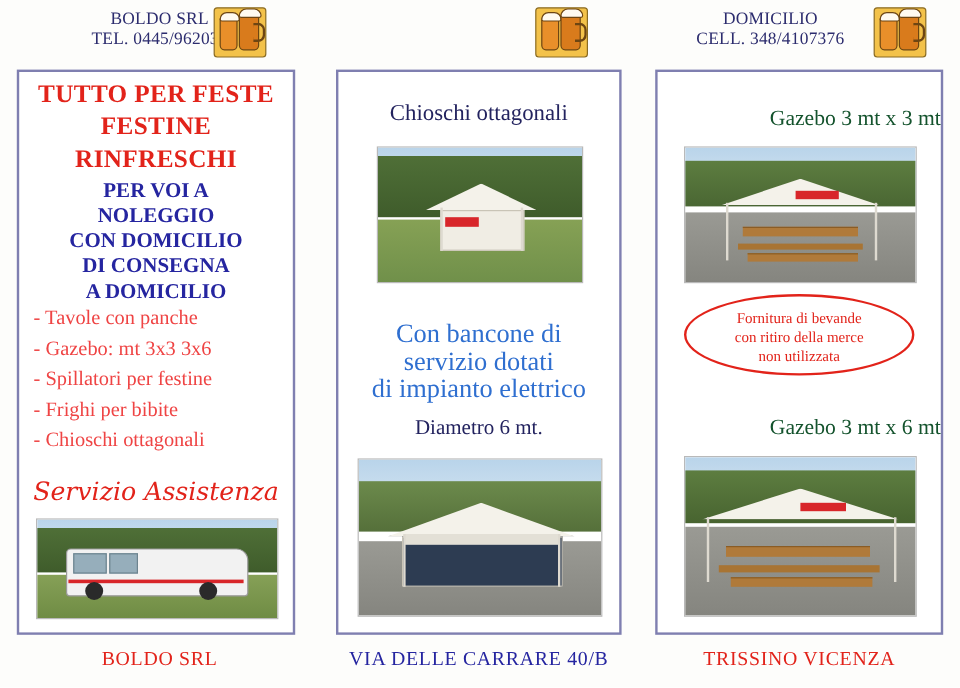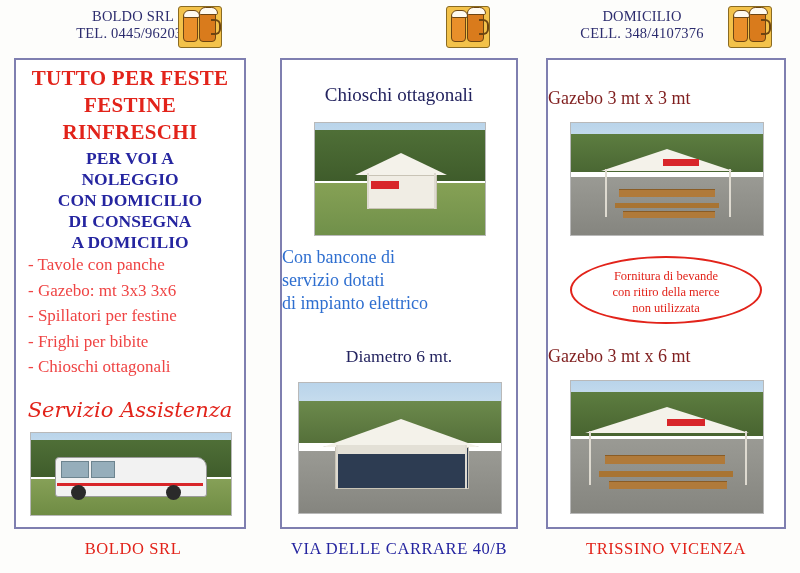--- a/index.html
+++ b/index.html
@@ -247,45 +247,47 @@
     left: 0; top: 24px;
     width: 100%;
     text-align: center;
     color: #23235f;
     font-size: 19px;
   }
   .mid-blue-text {
     position: absolute;
     left: 0;
     width: 100%;
+    text-align: center;
     color: #2f6fd0;
-    font-size: 18px;
+    font-size: 22px;
     line-height: 23px;
+    margin-top: 20px;
   }
   .mid-dia {
     position: absolute;
     left: 0;
     width: 100%;
     text-align: center;
     color: #23235f;
     font-size: 17.5px;
   }
 
   
   .r-title {
     position: absolute;
     left: 0;
     width: 100%;
-    text-align: left;
-    color: #7f1d1d;
+    text-align: right;
+    color: #14532d;
     font-size: 18px;
   }
   .oval {
     position: absolute;
-    left: 22px; top: 196px;
+    left: 22px; top: 185px;
     width: 192px; height: 68px;
     border: 2px solid #e2231a;
     border-radius: 50%/50%;
     color: #e2231a;
     font-size: 12.5px;
     line-height: 16px;
     text-align: center;
     padding-top: 10px;
     box-sizing: border-box;
   }

